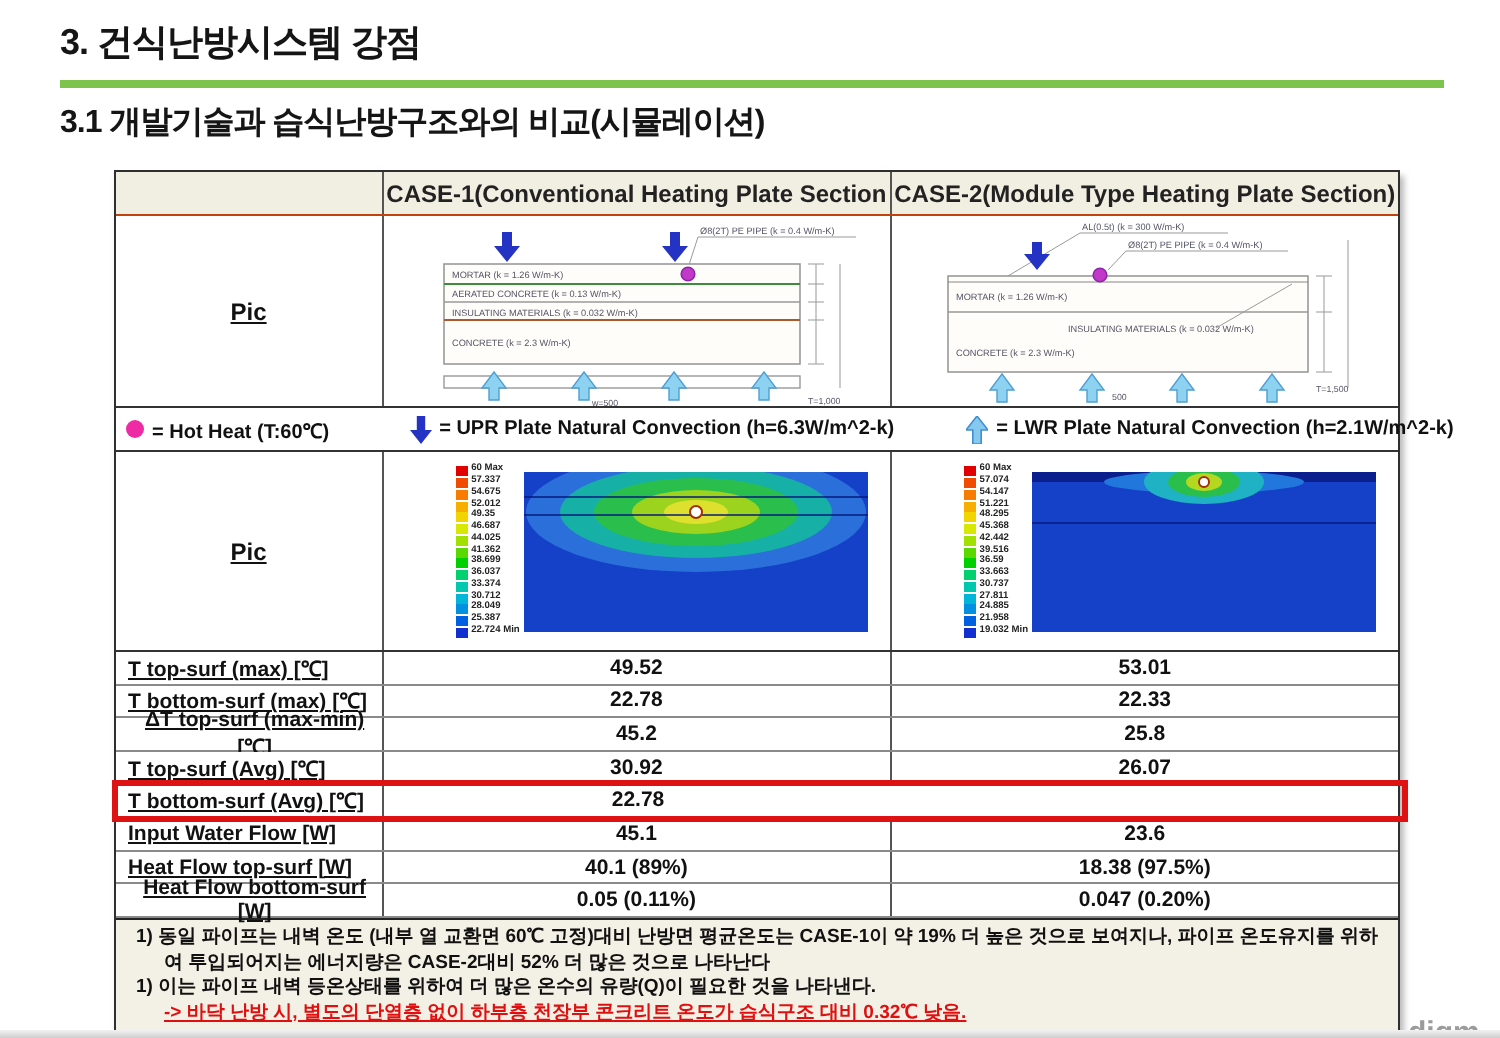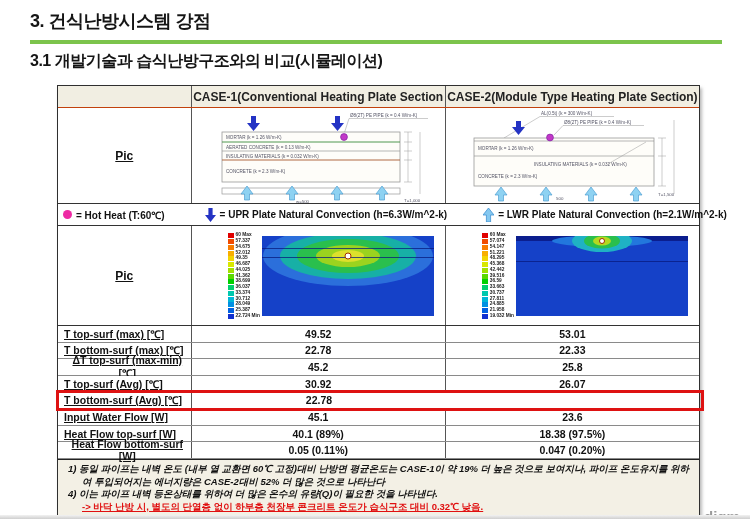--- a/index.html
+++ b/index.html
@@ -37,21 +37,21 @@
 
   .mrow { height:16.625px; border-bottom:1px solid #8a8a8a; position:relative;
           font-size:10.5px; font-weight:bold; color:#111; background:#fff;text-align:center; }
   .m-label { display:flex; align-items:center; padding-left:6px; }
   .m-val { display:flex; align-items:center; justify-content:center; }
   .hl { position:absolute; left:-2px; top:-2.5px; right:-5px; bottom:-2.5px;
         border:3px solid #de1212; z-index:6; pointer-events:none; }
 
   .notes { background:#f3f0e5; border-top:1px solid #222; padding:3px 6px 4px 6px;
            font-size:9.5px; font-weight:bold; color:#111; line-height:12.5px; }
-  .note-num { padding-left:18px; text-indent:-14px;font-style:italic; }
+  .note-num { padding-left:18px; text-indent:-14px; }
   .note-red { color:#e01010; padding-left:18px;text-decoration:underline; }
 
   .watermark { position:absolute; left:704px; top:485px; font-size:15px; font-weight:bold; color:#9b9b9b;margin-top:23px; }
   .bottom-edge { position:absolute; left:0; bottom:0; width:750px; height:4px;
                  background:linear-gradient(#f2f2f2,#cfcfcf); }
 
   
   .scale { position:absolute; left:36px; top:7px; }
   .scale-row { display:flex; align-items:center; height:5.75px; }
   .sw { width:6px; height:4.8px; margin-right:2px; flex:none; }
@@ -372,20 +372,20 @@
         </div>
         <div class="row mrow">
           <div class="c1 m-label">Heat Flow bottom-surf [W]</div>
           <div class="c2 m-val">0.05 (0.11%)</div>
           <div class="c3 m-val">0.047 (0.20%)</div>
         </div>
       </div>
 
     <div class="notes">
         <div class="note-num">1)   동일 파이프는 내벽 온도 (내부 열 교환면 60℃ 고정)대비 난방면 평균온도는 CASE-1이 약 19% 더 높은 것으로 보여지나, 파이프 온도유지를 위하여 투입되어지는 에너지량은 CASE-2대비 52% 더 많은 것으로 나타난다</div>
-        <div class="note-num">4)   이는 파이프 내벽 등온상태를 위하여 더 많은 온수의 유량(Q)이 필요한 것을 나타낸다.</div>
+        <div class="note-num">1)   이는 파이프 내벽 등온상태를 위하여 더 많은 온수의 유량(Q)이 필요한 것을 나타낸다.</div>
         <div class="note-red">-&gt; 바닥 난방 시, 별도의 단열층 없이 하부층 천장부 콘크리트 온도가 습식구조 대비 0.32℃ 낮음.</div>
       </div>
   </div>
 
   <div class="watermark">digm</div>
   <div class="bottom-edge"></div>
 </div>
 
 </body></html>

